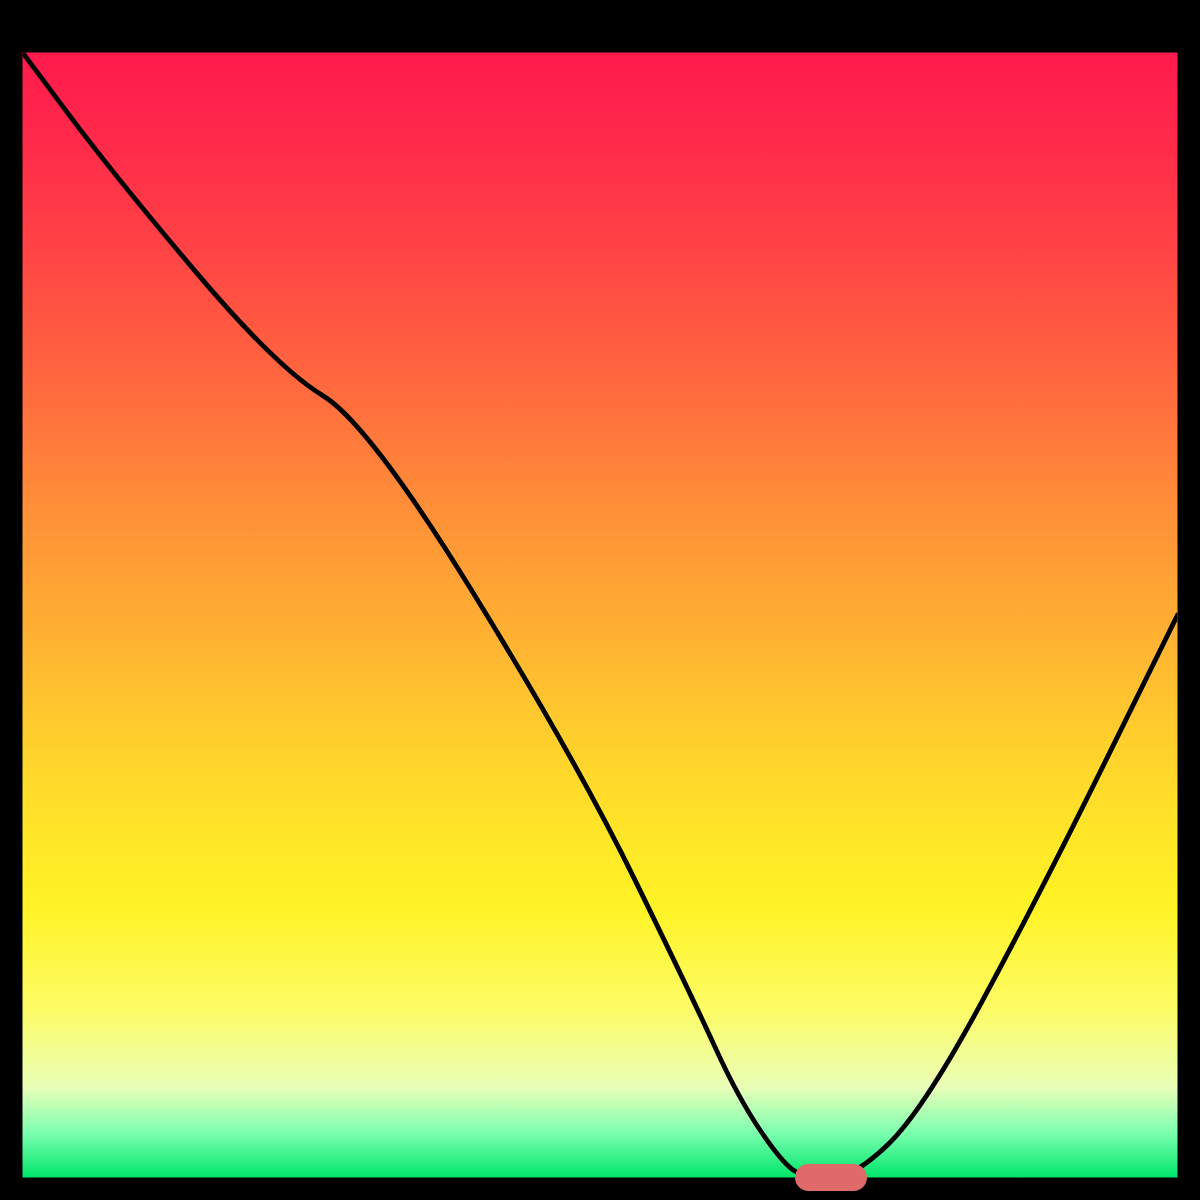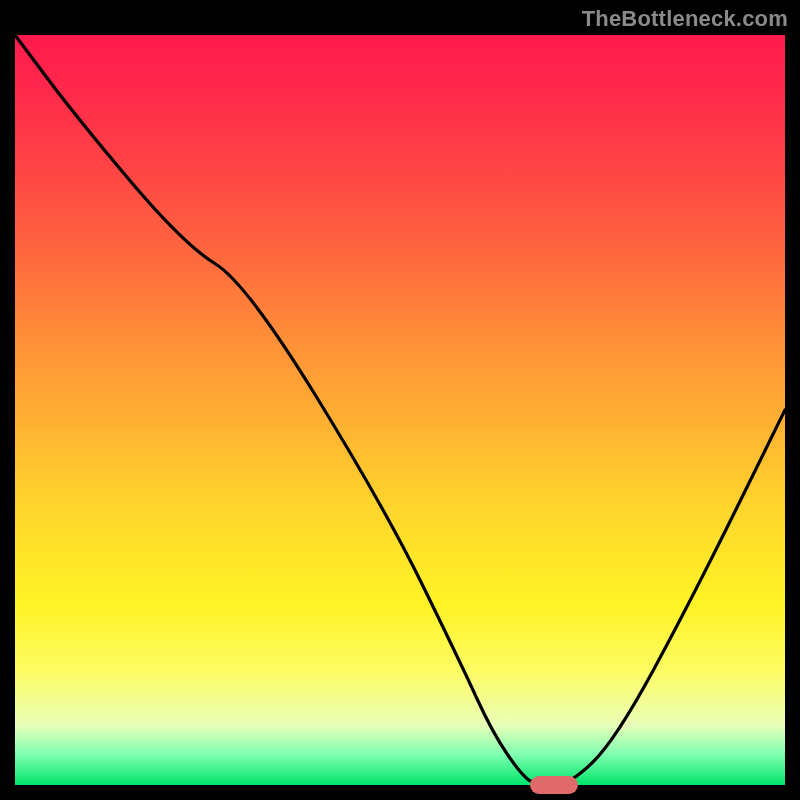--- a/index.html
+++ b/index.html
@@ -68,15 +68,14 @@
 
   <div class="plot">
 
     <svg class="curve" viewBox="0 0 770 750" preserveAspectRatio="none">
       <path d="M 0 0 Q 0 0 30.8 41.25 Q 61.6 82.5 115.5 146.25 Q 169.4 210 200.2 228.74999999999997 Q 231 247.49999999999994 300.29999999999995 360 Q 369.59999999999997 472.5 408.09999999999997 551.25 Q 446.59999999999997 630 462 663.75 Q 477.4 697.5 492.8 720 Q 508.20000000000005 742.5 515.9000000000001 746.25 Q 523.6 750 539 750 Q 554.4 750 577.5 727.5 Q 600.6 705 639.1 633.75 Q 677.6 562.5 723.8 468.75 T 770 375" fill="none" stroke="#000" stroke-width="3.2" stroke-linecap="round" stroke-linejoin="round"></path>
     </svg>
 
     <div class="marker" style="left: 539px; top: 750px;"></div>
   </div>
 
-  <div class="watermark">TheBottleneck.com</div>
 
 </div>
 
 </body></html>

